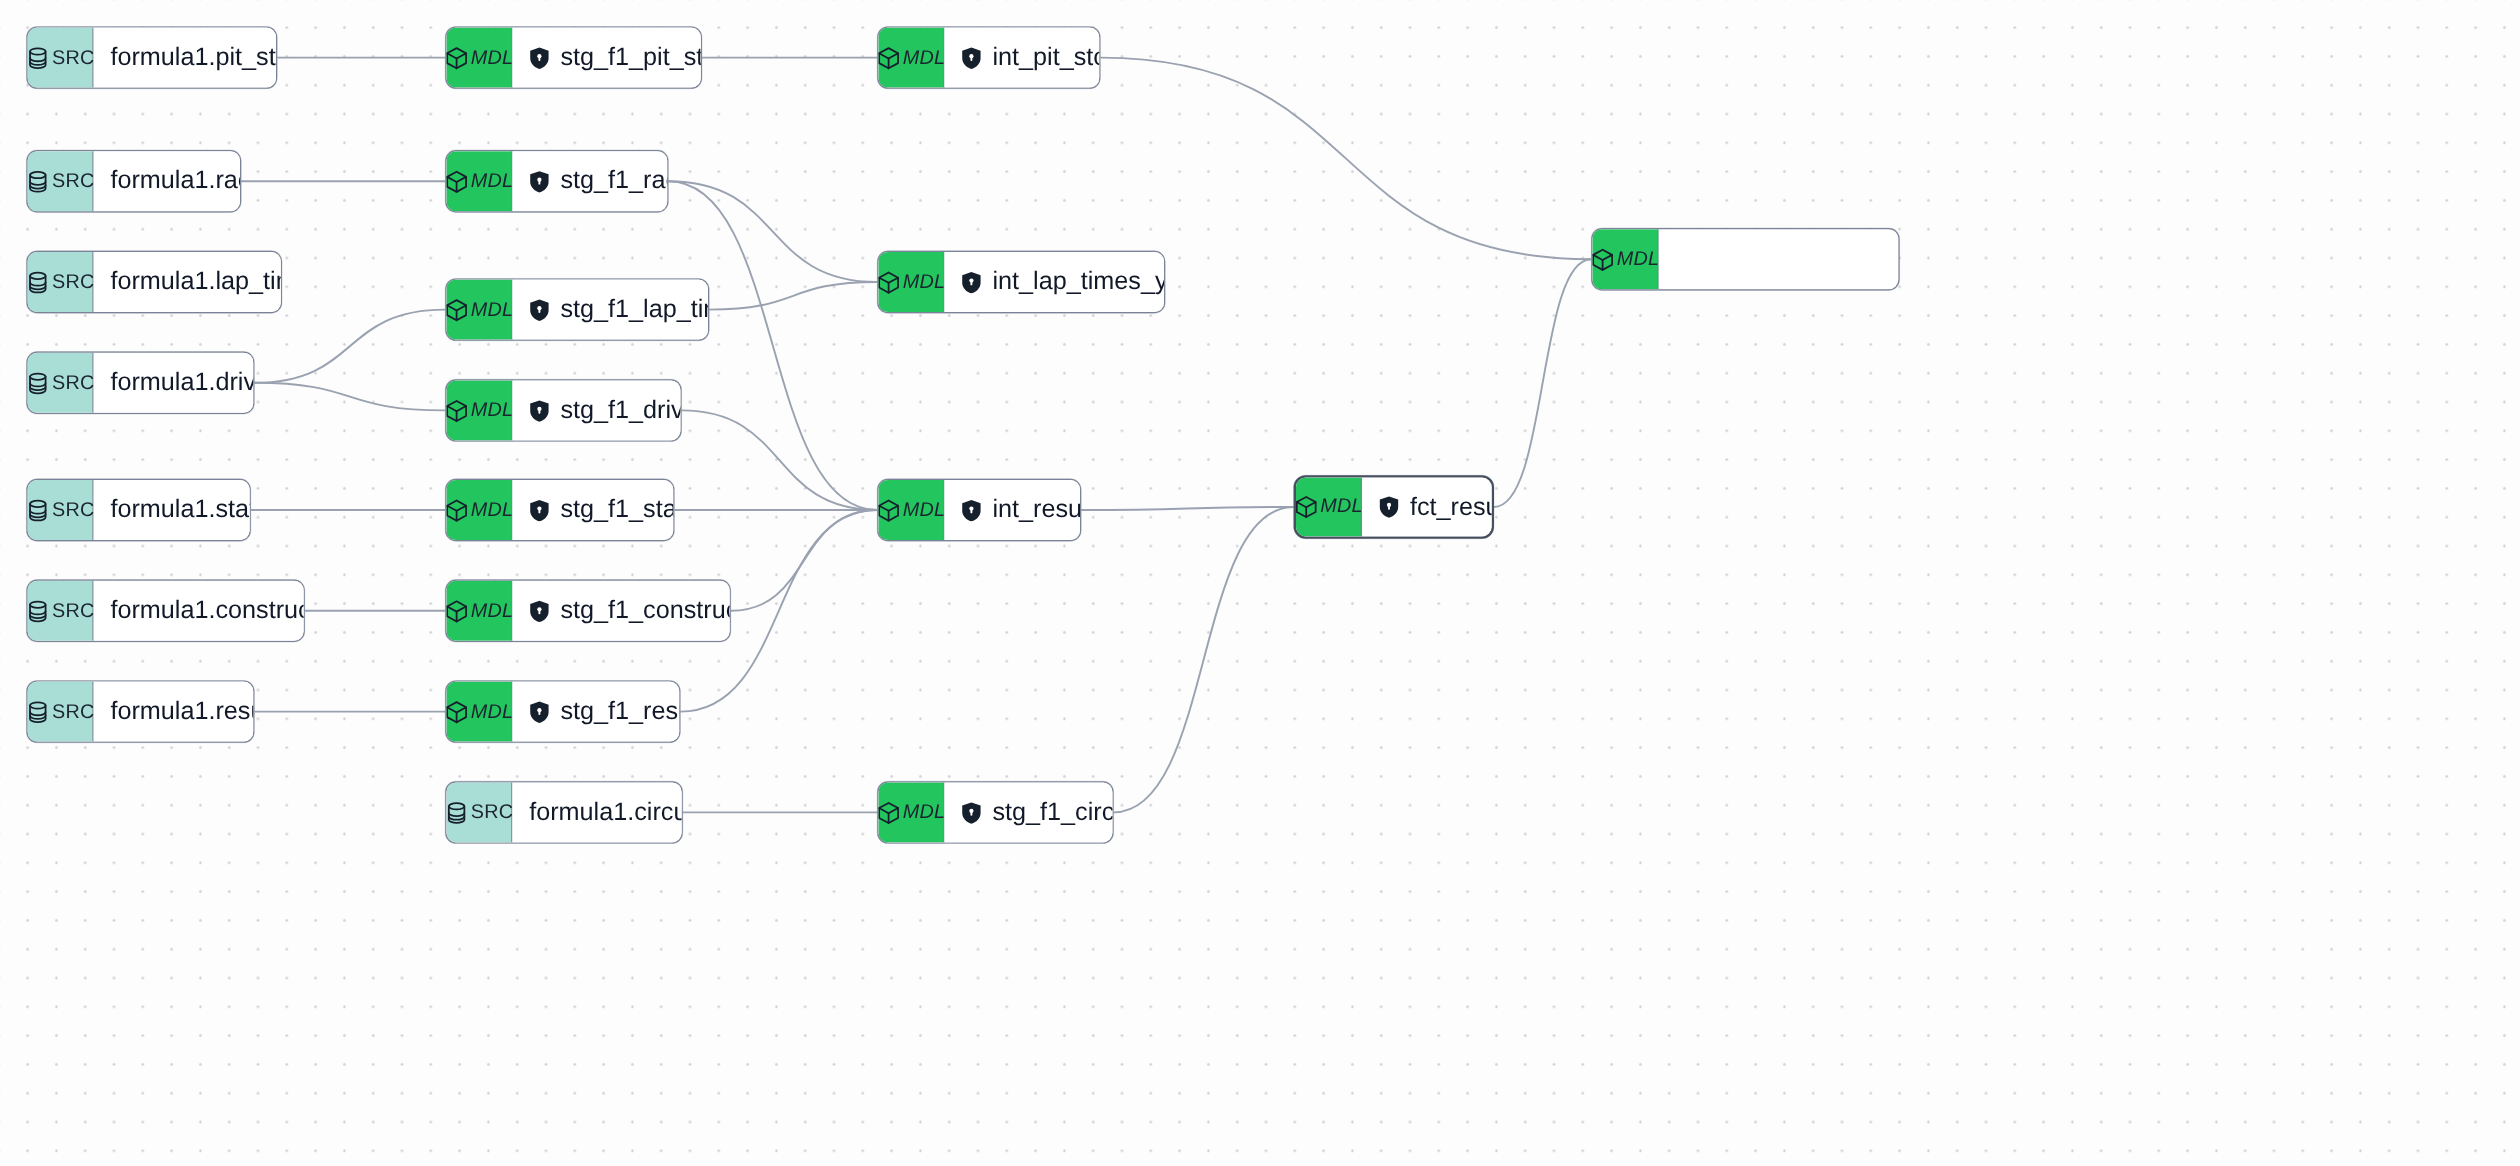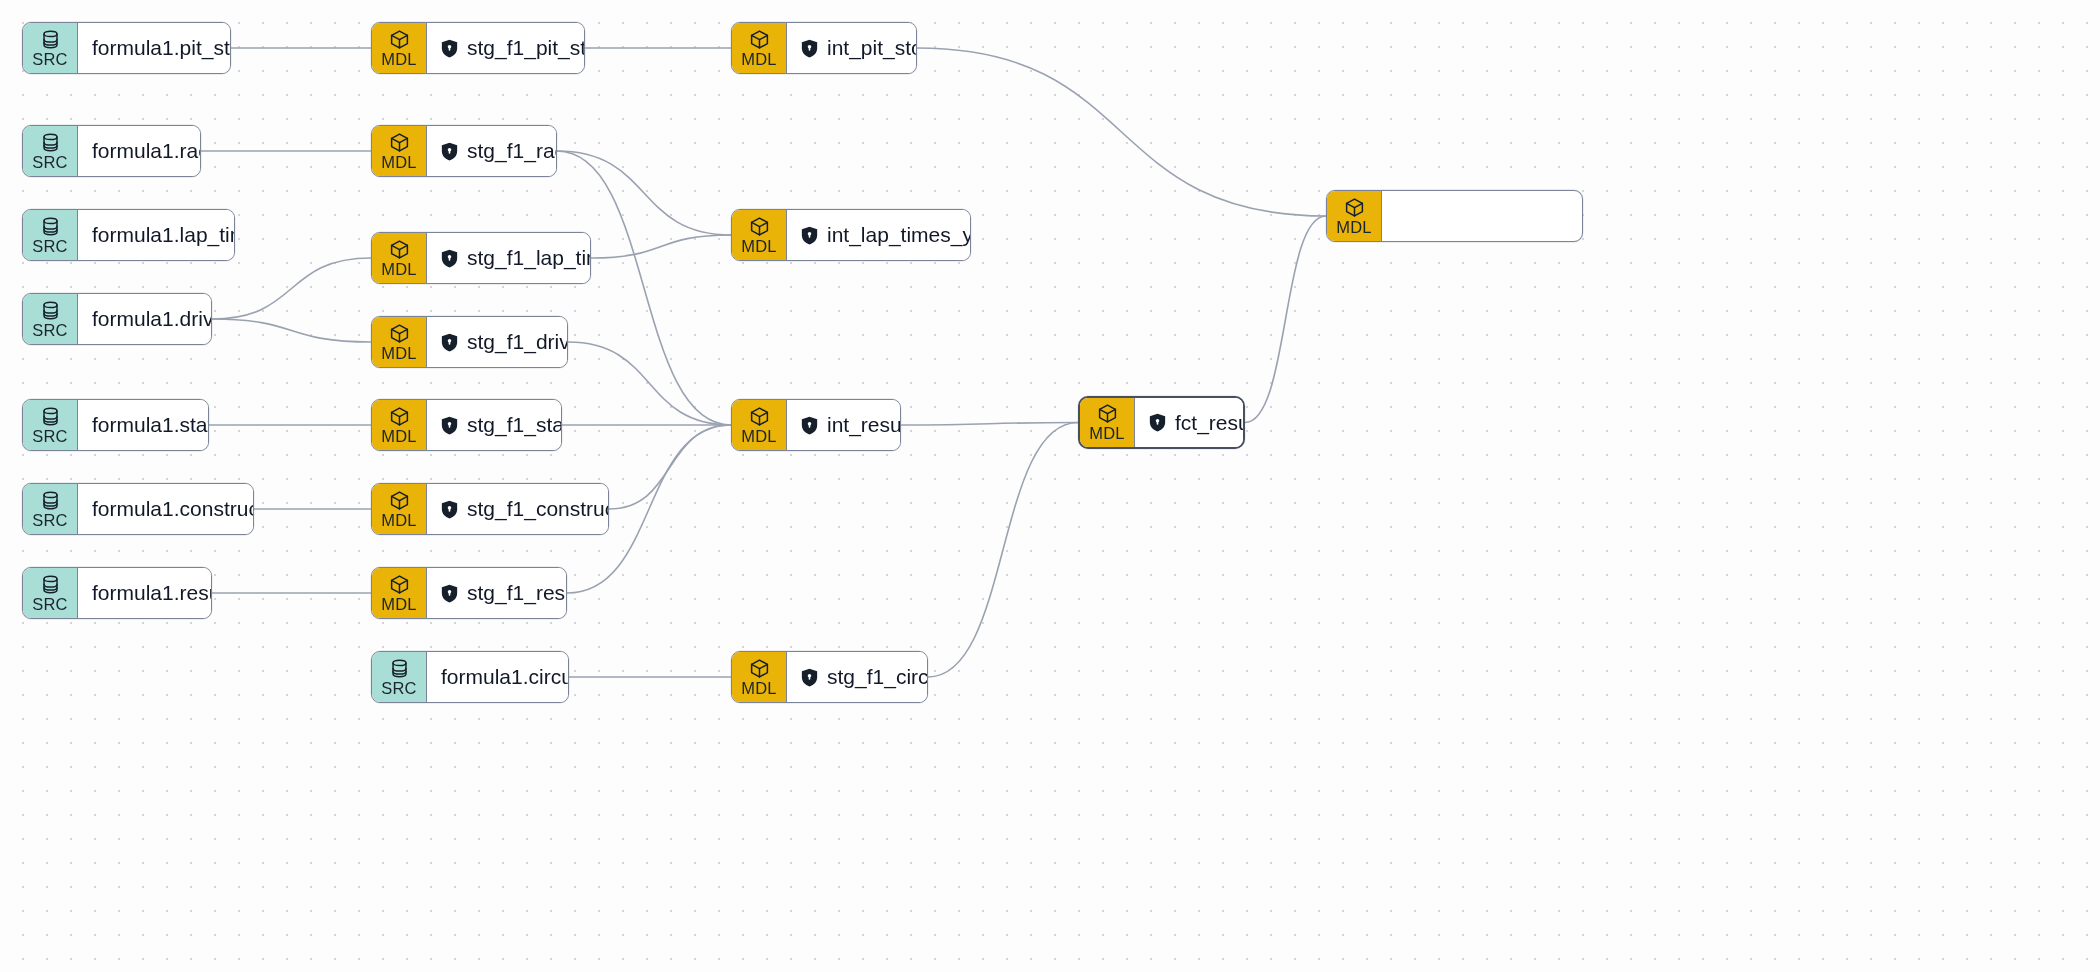--- a/index.html
+++ b/index.html
@@ -42,30 +42,30 @@
   .node.selected {
     border-color: #46505f;
     border-width: 2.3px;
     border-radius: 10px;
   }
 
   .badge {
     flex: 0 0 auto;
     width: 54px;
     display: flex;
-    flex-direction: column;
+    flex-direction: row;
     align-items: center;
     justify-content: center;
     gap: 1px;
     border-right: 1.6px solid #7b8496;
     color: #1b2430;
     user-select: none;
   }
   .badge.src { background: #a9ded6; }
-  .badge.mdl { background: #eab308; }
+  .badge.mdl { background: #22c55e; font-style: italic; }
   .badge .b-ico { line-height: 0; display: block; }
   .badge .b-txt {
     font-size: 16.5px;
     letter-spacing: 0.2px;
     font-family: "Liberation Sans", sans-serif;
     color: #1b2430;
     line-height: 1;
   }
 
   .body {

